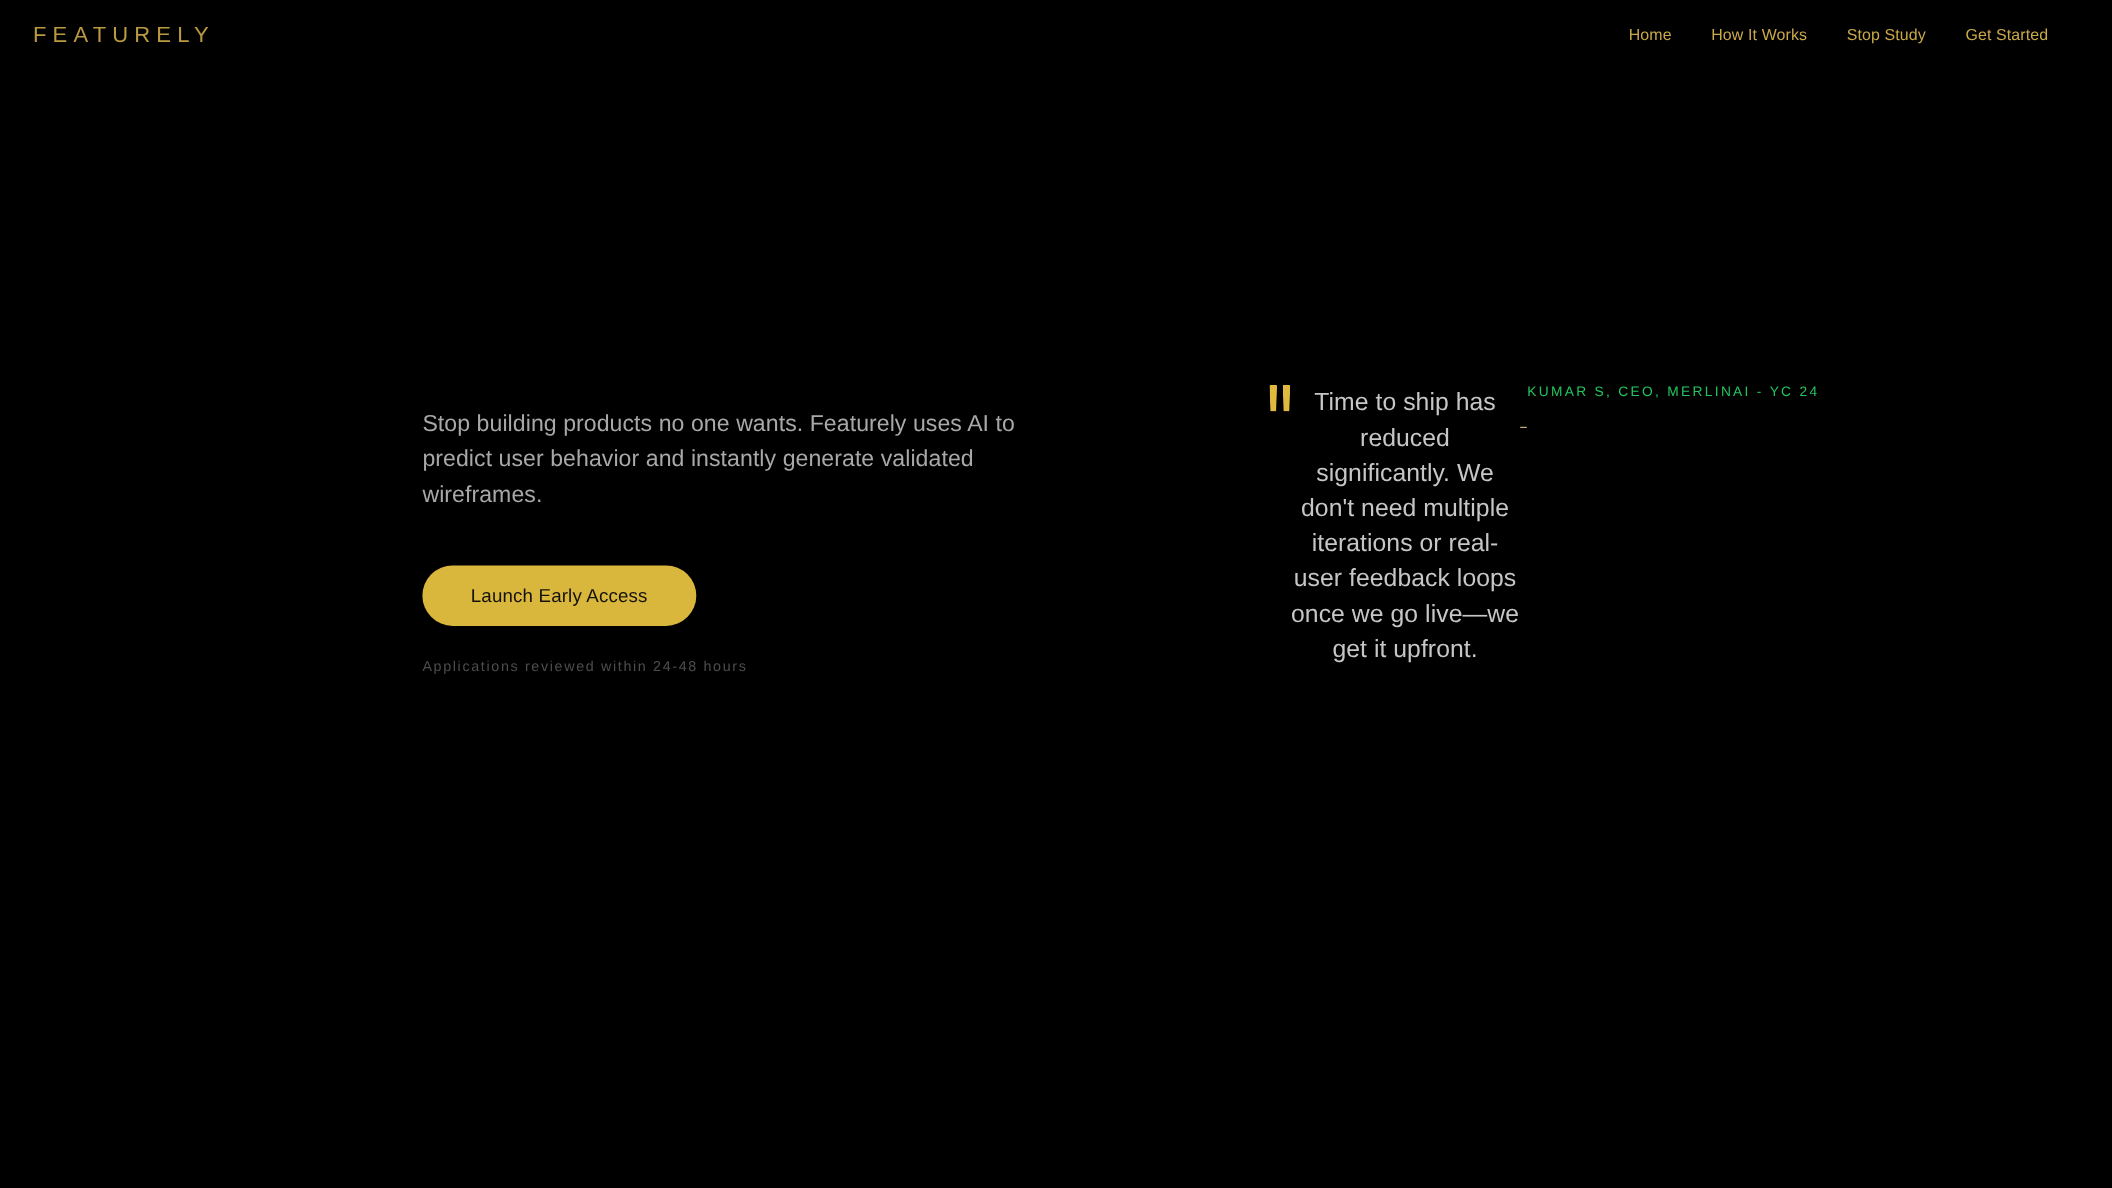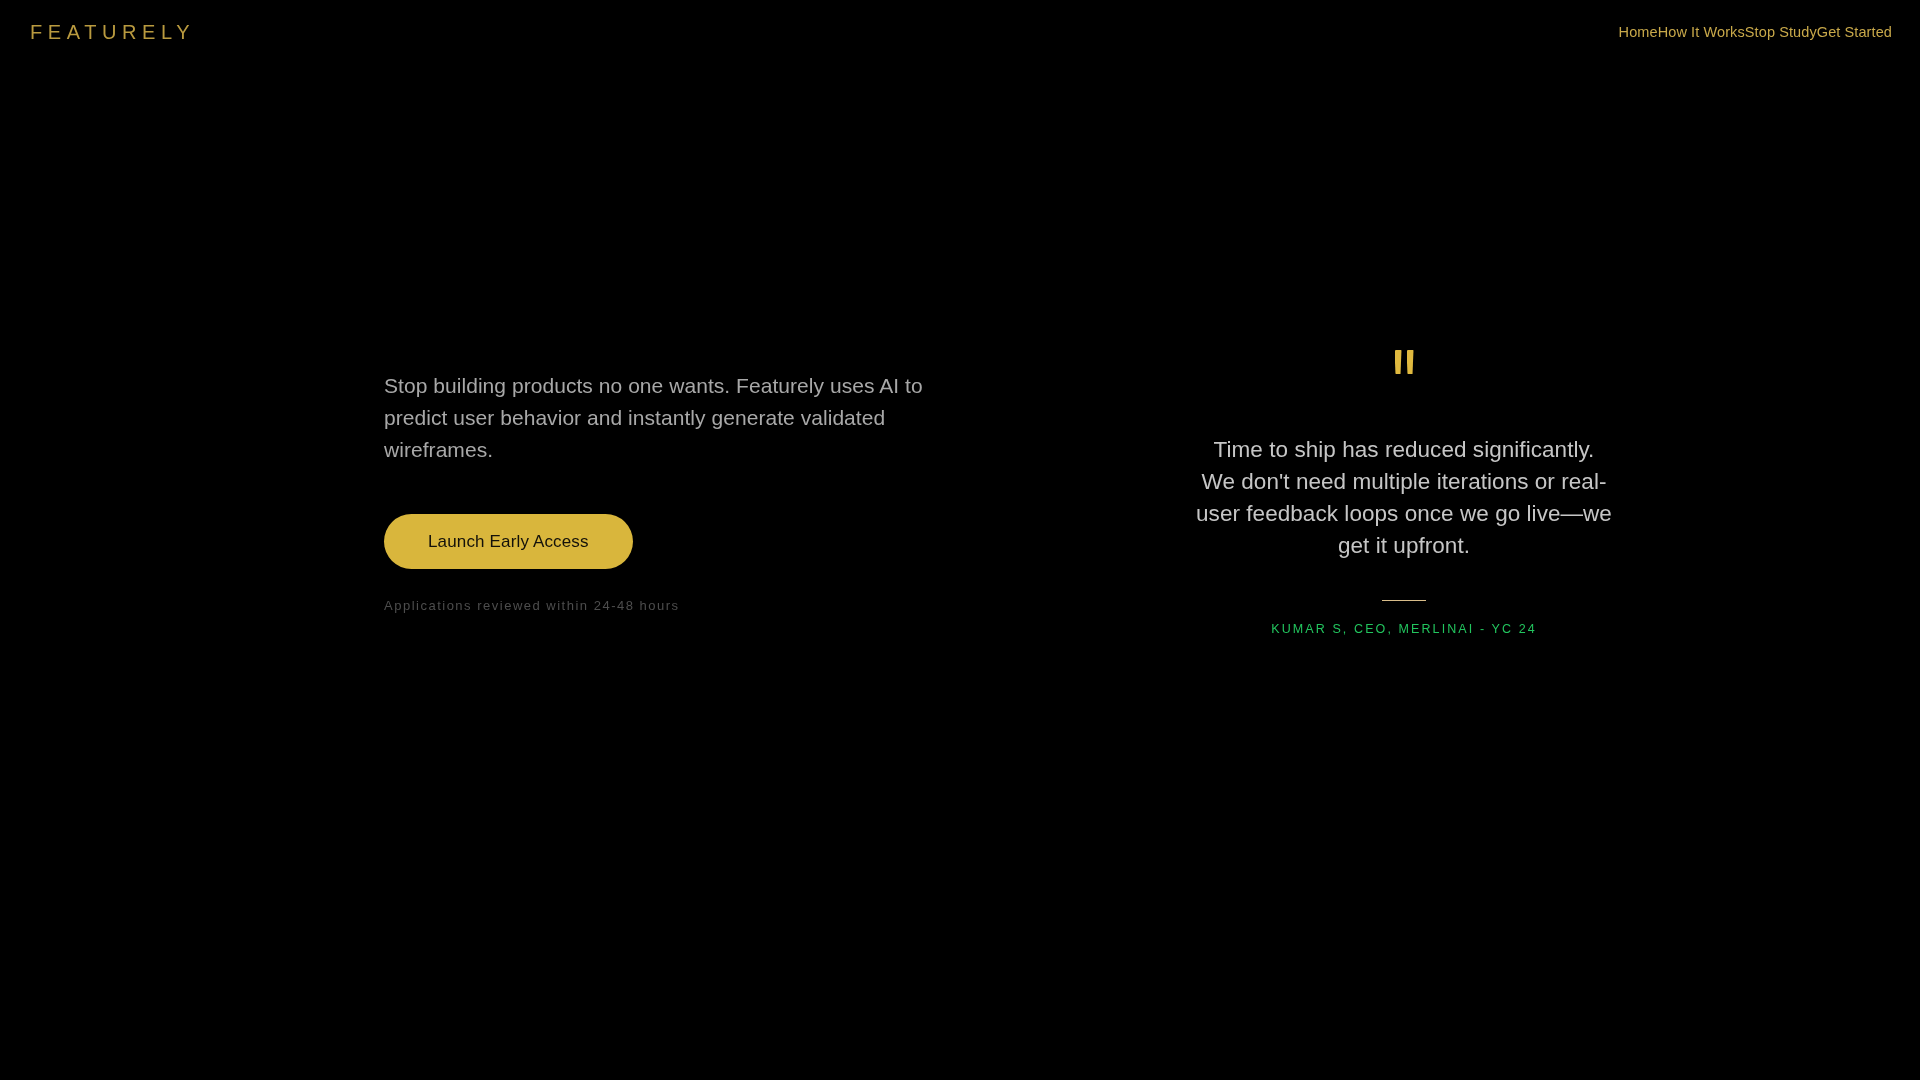--- a/index.html
+++ b/index.html
@@ -28,36 +28,37 @@
   
   .topbar {
     position: absolute;
     top: 0;
     left: 0;
     width: 1920px;
     height: 64px;
     display: flex;
     align-items: center;
     justify-content: space-between;
-    padding: 0 28px 0 30px;
+    padding: 0 58px 0 30px;
   }
 
   .logo {
     font-size: 20px;
     font-weight: 300;
     letter-spacing: 5.6px;
     color: #b99a3f;
     line-height: 1;
     white-space: nowrap;
     user-select: none;
   }
 
   .nav {
     display: flex;
     align-items: flex-start;
+    gap: 36px;
   }
 
   .nav-item {
     font-size: 14.5px;
     font-weight: 400;
     color: #c9a94a;
     letter-spacing: 0.1px;
     white-space: nowrap;
     text-decoration: none;
     line-height: 1;
@@ -79,22 +80,22 @@
   .hero-left {
     grid-column: 2;
     grid-row: 2;
     padding-top: 0;
   }
 
   .hero-right {
     grid-column: 4;
     grid-row: 2;
     display: flex;
-    flex-direction: column;
-    align-items: center;
+    flex-direction: row;
+    align-items: flex-start;
     padding-top: 20px;
   }
 
   
   .headline {
     font-size: 57px;
     font-weight: 300;
     line-height: 1.12;
     letter-spacing: -0.4px;
     color: #ffffff;

